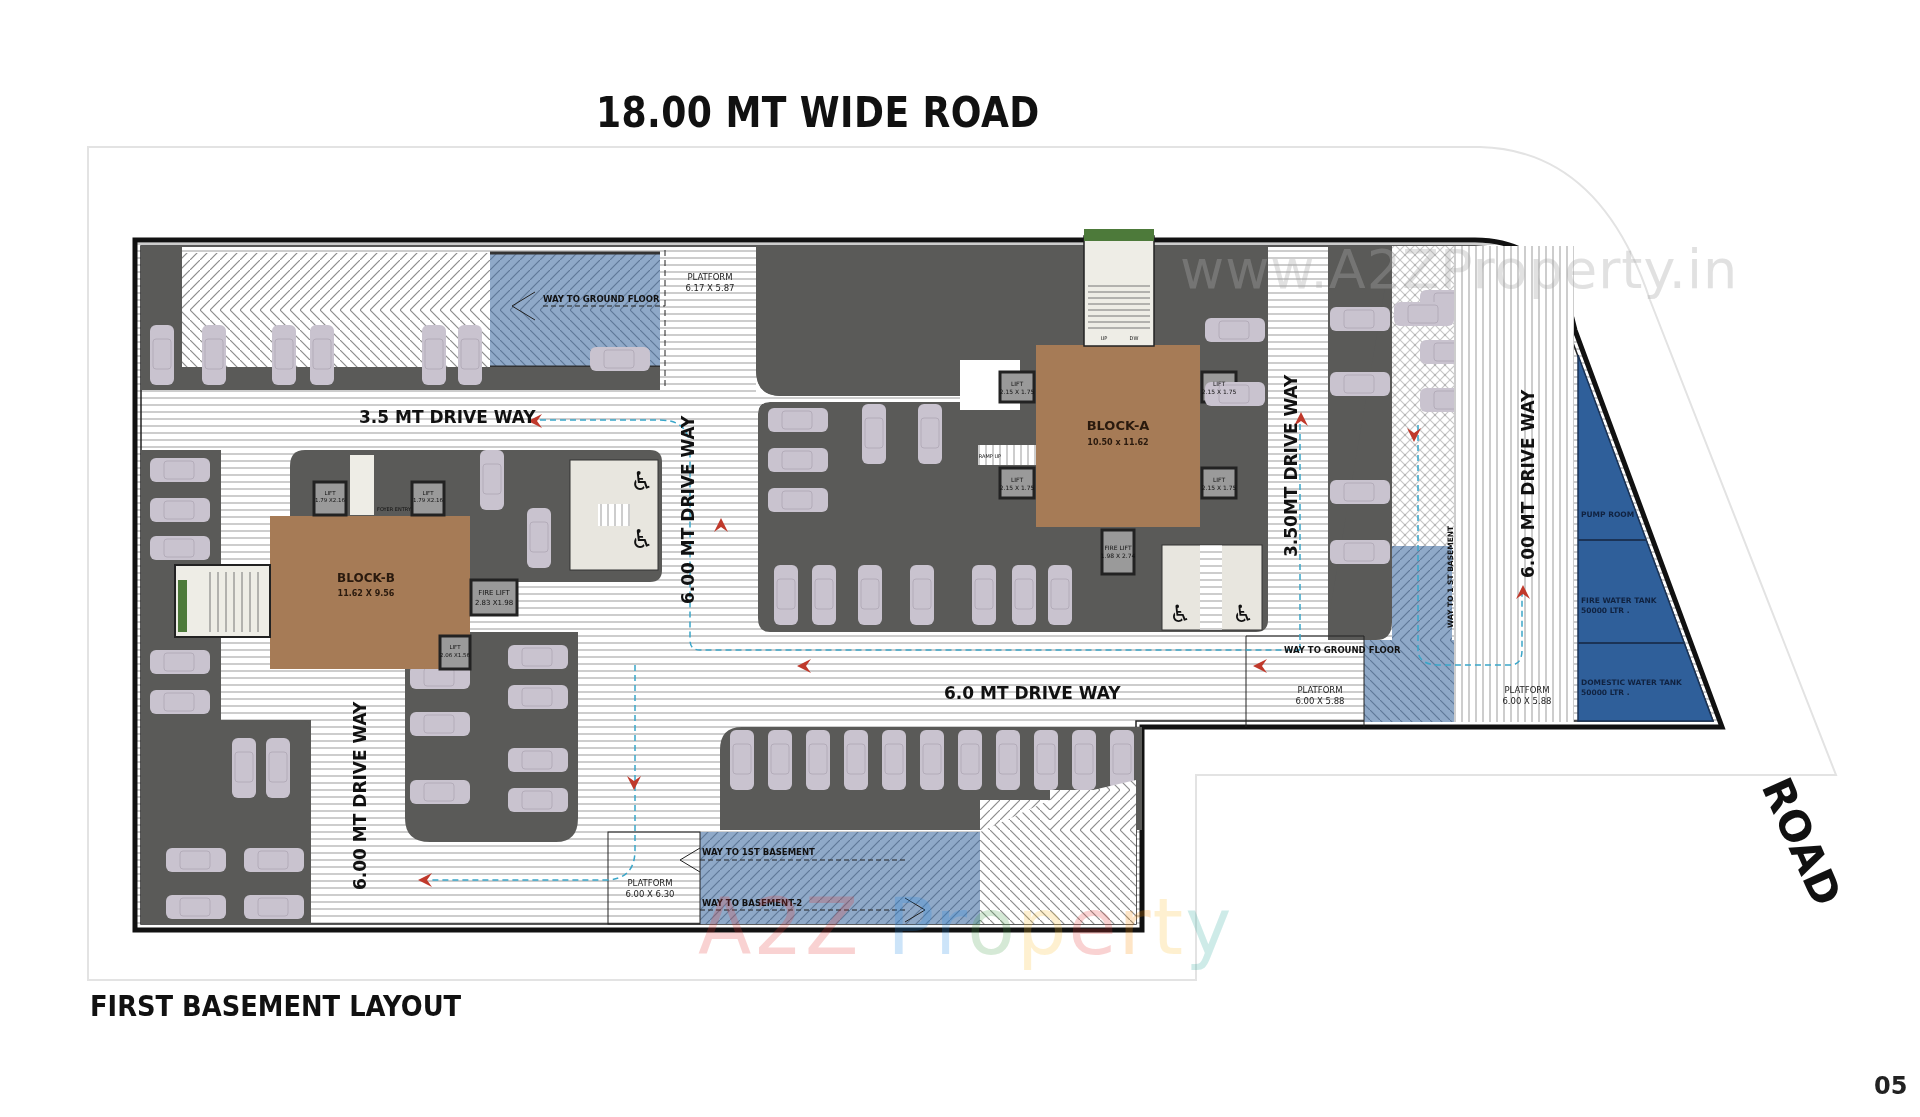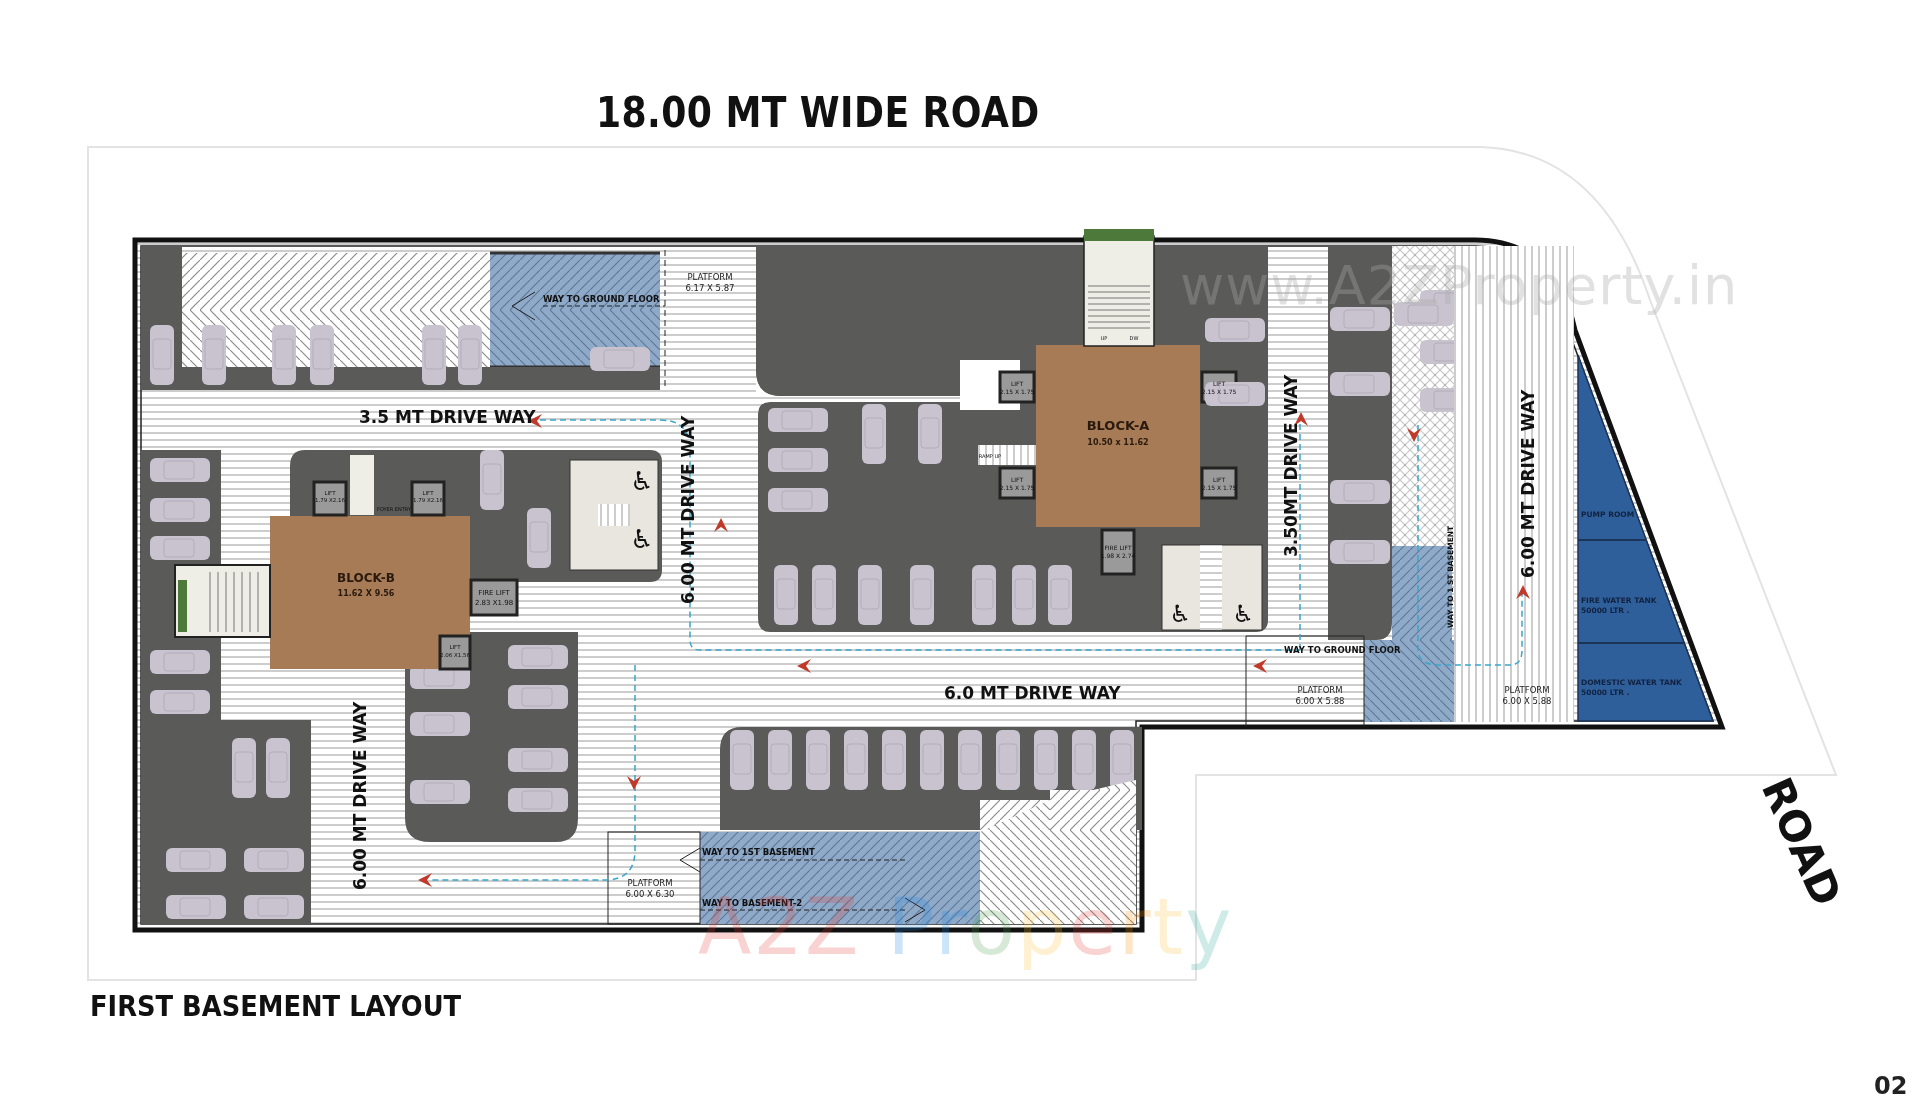--- a/index.html
+++ b/index.html
@@ -3,21 +3,21 @@
 <meta charset="utf-8">
 <style>
   html, body { margin: 0; padding: 0; background: #ffffff; }
   body { width: 1920px; height: 1117px; position: relative; overflow: hidden; font-family: "DejaVu Sans", "Liberation Sans", sans-serif; }
   .abs { position: absolute; }
   #road-top { left: 596px; top: 88px; font-size: 42px; font-weight: bold; letter-spacing: 0.5px; color: #111; font-family: "DejaVu Sans", sans-serif; transform: scaleX(0.86); transform-origin: left top; white-space: nowrap; }
   #road-right { left: 1645px; top: 430px; font-size: 42px; font-weight: bold; color: #111; white-space: nowrap; transform: rotate(66deg); transform-origin: left top; font-family: "DejaVu Sans", sans-serif; }
   #layout-title { left: 90px; top: 990px; font-size: 28px; font-weight: bold; color: #111; white-space: nowrap; font-family: "DejaVu Sans", sans-serif; transform: scaleX(0.92); transform-origin: left top; }
   #page-num { left: 1874px; top: 1072px; font-size: 24px; font-weight: bold; color: #222; }
   svg text { font-family: "DejaVu Sans", sans-serif; }
-  .wm1 { left: 1180px; top: 254px; font-size: 54px; color: rgba(170,170,170,0.35); white-space: nowrap; letter-spacing: 1px; }
+  .wm1 { left: 1180px; top: 238px; font-size: 54px; color: rgba(170,170,170,0.35); white-space: nowrap; letter-spacing: 1px; }
   .wm2 { left: 698px; top: 882px; font-size: 78px; font-weight: normal; white-space: nowrap; letter-spacing: 2px; }
   .wm2 span { opacity: 0.22; }
 </style>
 </head>
 <body>
 
 <div id="road-top" class="abs">18.00 MT WIDE ROAD</div>
 <div id="road-right" class="abs">24.00 MT WIDE ROAD</div>
 
 <svg class="abs" style="left:0;top:0" width="1920" height="1117" viewBox="0 0 1920 1117">
@@ -338,13 +338,13 @@
     <text x="1581" y="695">50000 LTR .</text>
   </g>
 </svg>
 
 <div class="abs wm1">www.A2ZProperty.in</div>
 <div class="abs wm2">
   <span style="color:#e53935">A</span><span style="color:#e53935">2</span><span style="color:#e53935">Z</span><span> </span><span style="color:#1e88e5">P</span><span style="color:#1e88e5">r</span><span style="color:#43a047">o</span><span style="color:#fbc02d">p</span><span style="color:#e53935">e</span><span style="color:#fb8c00">r</span><span style="color:#fbc02d">t</span><span style="color:#26a69a">y</span>
 </div>
 
 <div id="layout-title" class="abs">FIRST BASEMENT LAYOUT</div>
-<div id="page-num" class="abs">02</div>
+<div id="page-num" class="abs">05</div>
 
 </body></html>

